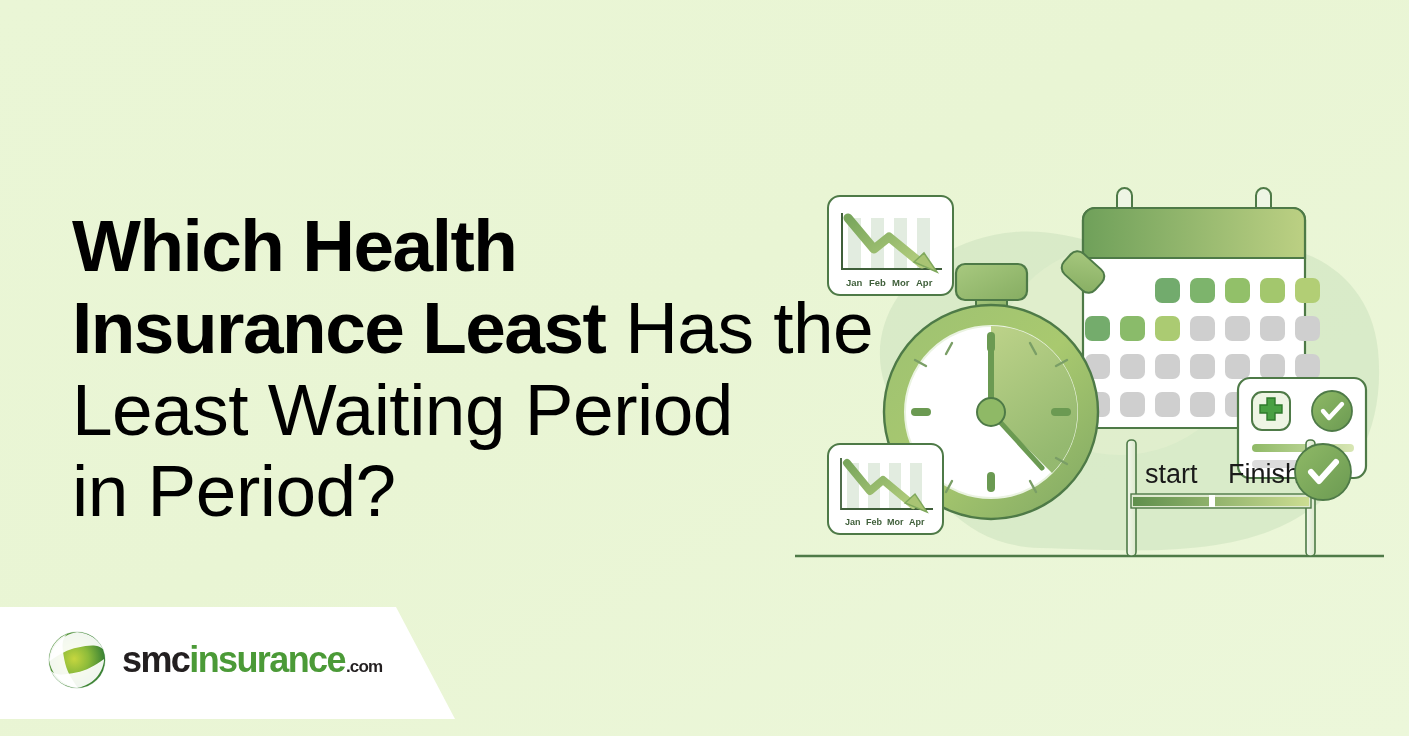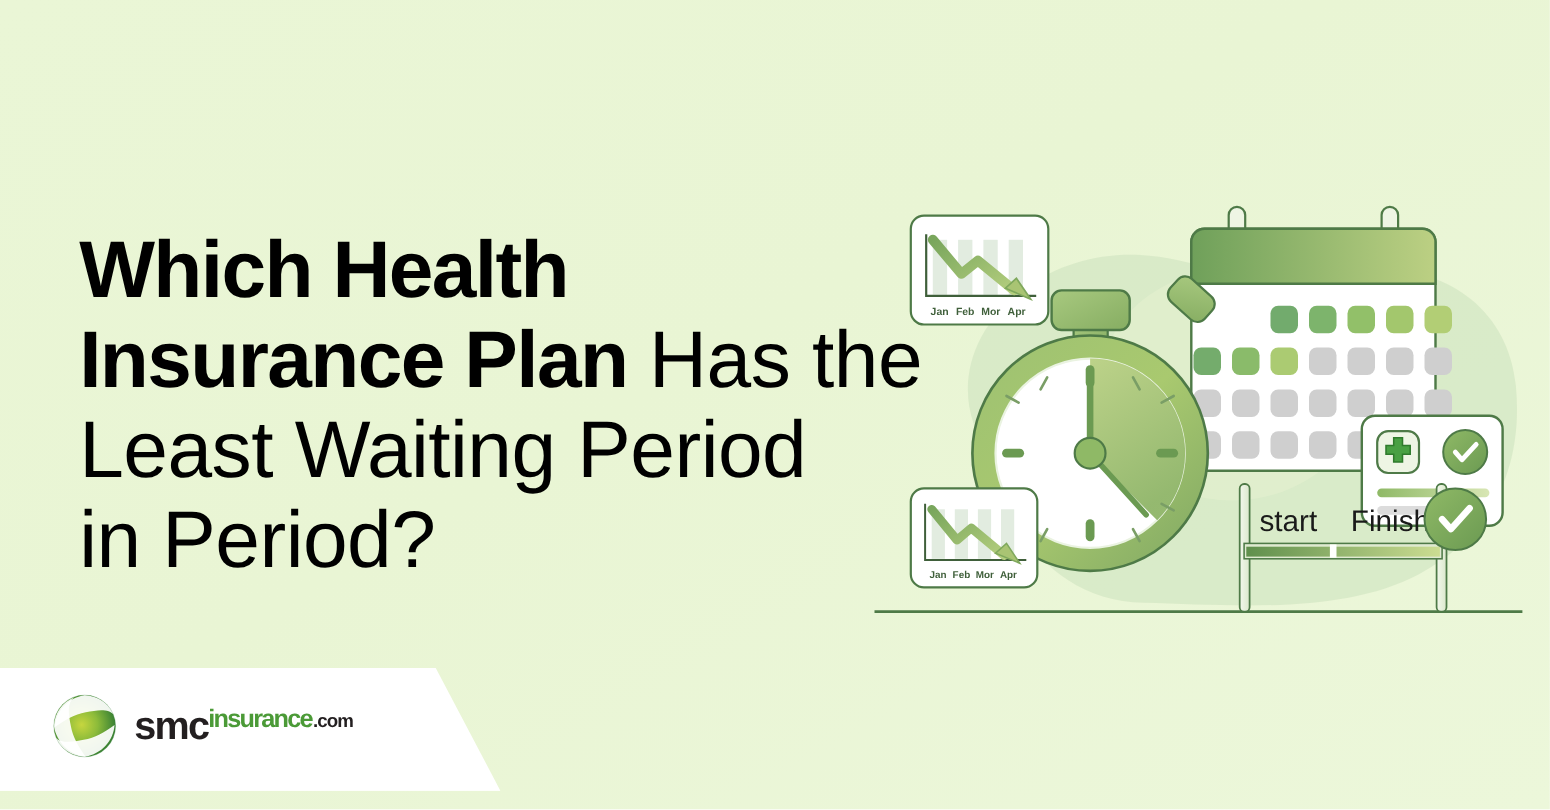--- a/index.html
+++ b/index.html
@@ -46,40 +46,40 @@
     display:flex; align-items:center; gap:14px;
   }
   .logo-mark{ width:62px; height:62px; flex:0 0 auto; }
   .logo-words{ display:flex; line-height:0.92; }
   .logo-smc{
     font-size:36px; font-weight:900; color:#231f20;
     letter-spacing:-1.6px;
   }
   .logo-ins-row{ display:flex; align-items:baseline; }
   .logo-ins{
-    font-size:23px; font-weight:900; color:#4b9a37;
+    font-size:36px; font-weight:900; color:#4b9a37;
     letter-spacing:-1.6px;
     text-align:center;
   }
   .logo-dotcom{
     font-size:17px; font-weight:900; color:#231f20;
     letter-spacing:-0.8px; margin-left:1px;
   }
 </style>
 </head>
 <body>
 
 <div class="banner">
 
   <div class="headline">
     <span class="hl-line">
       <span class="hl-strong">Which Health</span>
     </span>
     <span class="hl-line">
-      <span class="hl-strong">Insurance Plan</span><span class="hl-light"> Has the</span>
+      <span class="hl-strong">Insurance Least</span><span class="hl-light"> Has the</span>
     </span>
     <span class="hl-line">
       <span class="hl-light">Least Waiting Period</span>
     </span>
     <span class="hl-line">
       <span class="hl-light">in Period?</span>
     </span>
   </div>
 
   <div class="illus">

